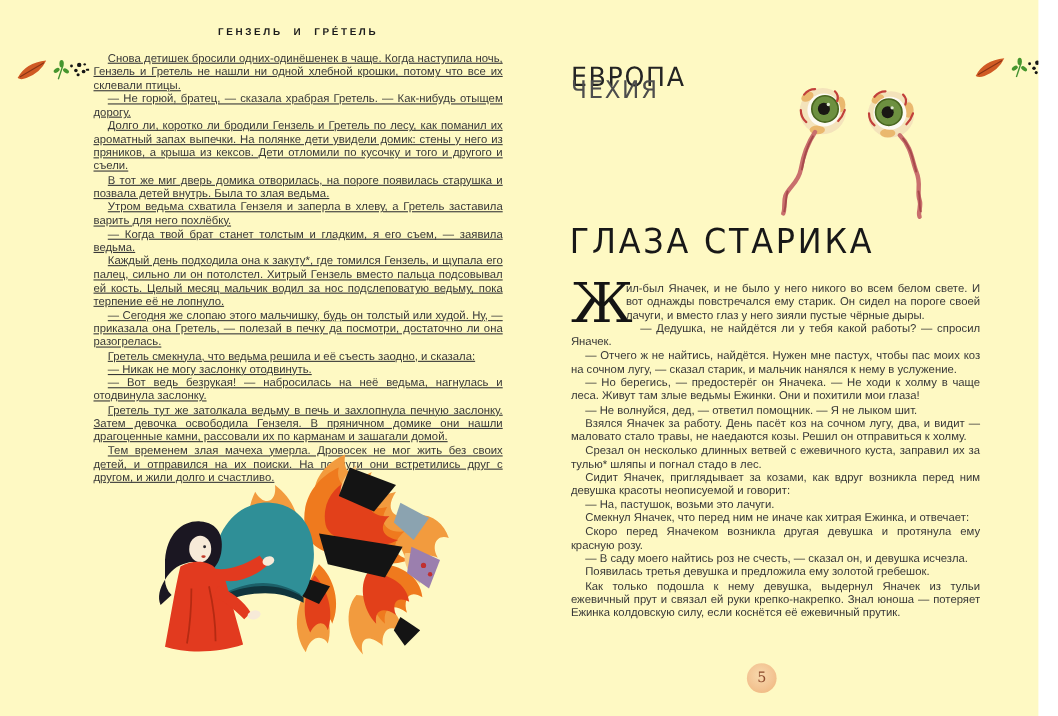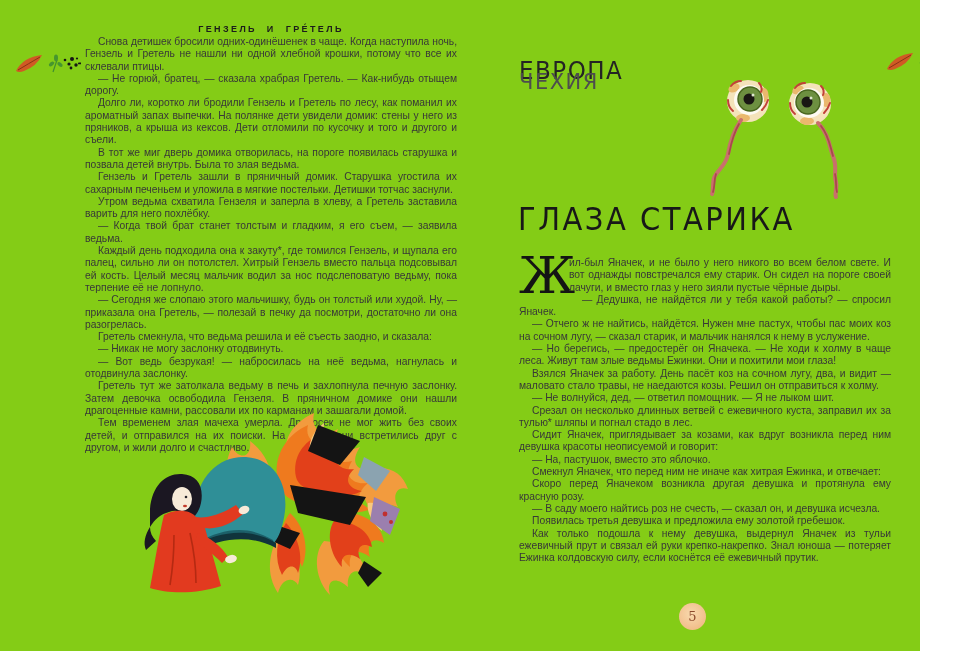--- a/index.html
+++ b/index.html
@@ -1,18 +1,18 @@
 <!DOCTYPE html>
 <html lang="ru"><head>
 <meta charset="utf-8">
 <style>
   html,body{margin:0;padding:0;background:#ffffff;}
   .spread{
-    position:relative;width:920px;height:651px;background:#84cc16;
-    font-family:"Liberation Sans",sans-serif;overflow:hidden;
+    position:relative;width:920px;height:651px;background:#fef9c3;
+    font-family:"Liberation Sans",sans-serif;overflow:hidden;padding-left:24px;
   }
   .page{position:absolute;top:0;height:651px;}
   .page.left{left:0;width:481px;}
   .page.right{left:481px;width:481px;}
 
   
   .running-head{
     position:absolute;left:85px;top:24px;width:372px;text-align:center;
     font-size:9px;font-weight:bold;letter-spacing:2.4px;word-spacing:5px;color:#1c1c1c;
   }
@@ -21,21 +21,21 @@
   .deco{position:absolute;width:66px;height:24px;}
   .deco-left{left:15px;top:52px;}
   .deco-right{left:405px;top:50px;} 
 
   
   .body{
     position:absolute;width:372px;font-size:10.3px;line-height:12.3px;color:#383838;
     text-align:justify;hyphens:auto;
   }
   .body p{margin:0;text-indent:13px;}
-  .left-body{left:85px;top:36px;}
+  .left-body{left:85px;top:48px;text-decoration:underline;}
   .right-body{left:38px;top:257px;} 
   p.intro{text-indent:0;}
   .dropcap{
     float:left;font-family:"DejaVu Serif",serif;font-size:50px;line-height:36px;
     width:46px;text-align:center;color:#141414;margin:1px 4px 0 0;
   }
 
   
   .region-title{
     position:absolute;left:38px;top:57px;margin:0;
@@ -96,21 +96,20 @@
         <circle cx="62" cy="6.5" r="1.1" fill="#161616"></circle>
         <rect x="63" y="10.5" width="5" height="1.8" rx="0.9" fill="#161616"></rect>
       </g>
     </svg>
 
     <div class="body left-body">
       <p>Снова детишек бросили одних-одинёшенек в чаще. Когда наступила ночь, Гензель и Гретель не нашли ни одной хлебной крошки, потому что все их склевали птицы.</p>
       <p>— Не горюй, братец, — сказала храбрая Гретель. — Как-нибудь отыщем дорогу.</p>
       <p>Долго ли, коротко ли бродили Гензель и Гретель по лесу, как поманил их ароматный запах выпечки. На полянке дети увидели домик: стены у него из пряников, а крыша из кексов. Дети отломили по кусочку и того и другого и съели.</p>
       <p>В тот же миг дверь домика отворилась, на пороге появилась старушка и позвала детей внутрь. Была то злая ведьма.</p>
-      <p>Гензель и Гретель зашли в пряничный домик. Старушка угостила их сахарным печеньем и уложила в мягкие постельки. Детишки тотчас заснули.</p>
       <p>Утром ведьма схватила Гензеля и заперла в хлеву, а Гретель заставила варить для него похлёбку.</p>
       <p>— Когда твой брат станет толстым и гладким, я его съем, — заявила ведьма.</p>
       <p>Каждый день подходила она к закуту*, где томился Гензель, и щупала его палец, сильно ли он потолстел. Хитрый Гензель вместо пальца подсовывал ей кость. Целый месяц мальчик водил за нос подслеповатую ведьму, пока терпение её не лопнуло.</p>
       <p>— Сегодня же слопаю этого мальчишку, будь он толстый или худой. Ну, — приказала она Гретель, — полезай в печку да посмотри, достаточно ли она разогрелась.</p>
       <p>Гретель смекнула, что ведьма решила и её съесть заодно, и сказала:</p>
       <p>— Никак не могу заслонку отодвинуть.</p>
       <p>— Вот ведь безрукая! — набросилась на неё ведьма, нагнулась и отодвинула заслонку.</p>
       <p>Гретель тут же затолкала ведьму в печь и захлопнула печную заслонку. Затем девочка освободила Гензеля. В пряничном домике они нашли драгоценные камни, рассовали их по карманам и зашагали домой.</p>
       <p>Тем временем злая мачеха умерла. Дровосек не мог жить без своих детей, и отправился на их поиски. На полпути они встретились друг с другом, и жили долго и счастливо.</p>
     </div>
@@ -224,25 +223,25 @@
     <h2 class="story-title">ГЛАЗА СТАРИКА</h2>
 
     <div class="body right-body">
       <p class="intro">
         <span class="dropcap">Ж</span>
         <span>ил-был Яначек, и не было у него никого во всем белом свете. И вот однажды повстречался ему старик. Он сидел на пороге своей лачуги, и вместо глаз у него зияли пустые чёрные дыры.</span>
       </p>
       <p>— Дедушка, не найдётся ли у тебя какой работы? — спросил Яначек.</p>
       <p>— Отчего ж не найтись, найдётся. Нужен мне пастух, чтобы пас моих коз на сочном лугу, — сказал старик, и мальчик нанялся к нему в услужение.</p>
       <p>— Но берегись, — предостерёг он Яначека. — Не ходи к холму в чаще леса. Живут там злые ведьмы Ежинки. Они и похитили мои глаза!</p>
+      <p>— Не волнуйся, дед, — ответил помощник. — Я не лыком шит.</p>
       <p>Взялся Яначек за работу. День пасёт коз на сочном лугу, два, и видит — маловато стало травы, не наедаются козы. Решил он отправиться к холму.</p>
-      <p>— Не волнуйся, дед, — ответил помощник. — Я не лыком шит.</p>
       <p>Срезал он несколько длинных ветвей с ежевичного куста, заправил их за тулью* шляпы и погнал стадо в лес.</p>
       <p>Сидит Яначек, приглядывает за козами, как вдруг возникла перед ним девушка красоты неописуемой и говорит:</p>
-      <p>— На, пастушок, вместо это яблочко.</p>
+      <p>— На, пастушок, возьми это лачуги.</p>
       <p>Смекнул Яначек, что перед ним не иначе как хитрая Ежинка, и отвечает:</p>
       <p>Скоро перед Яначеком возникла другая девушка и протянула ему красную розу.</p>
       <p>— В саду моего найтись роз не счесть, — сказал он, и девушка исчезла.</p>
       <p>Появилась третья девушка и предложила ему золотой гребешок.</p>
       <p>Как только подошла к нему девушка, выдернул Яначек из тульи ежевичный прут и связал ей руки крепко-накрепко. Знал юноша — потеряет Ежинка колдовскую силу, если коснётся её ежевичный прутик.</p>
     </div>
 
     <div class="page-number">
       <span>5</span>
     </div>

